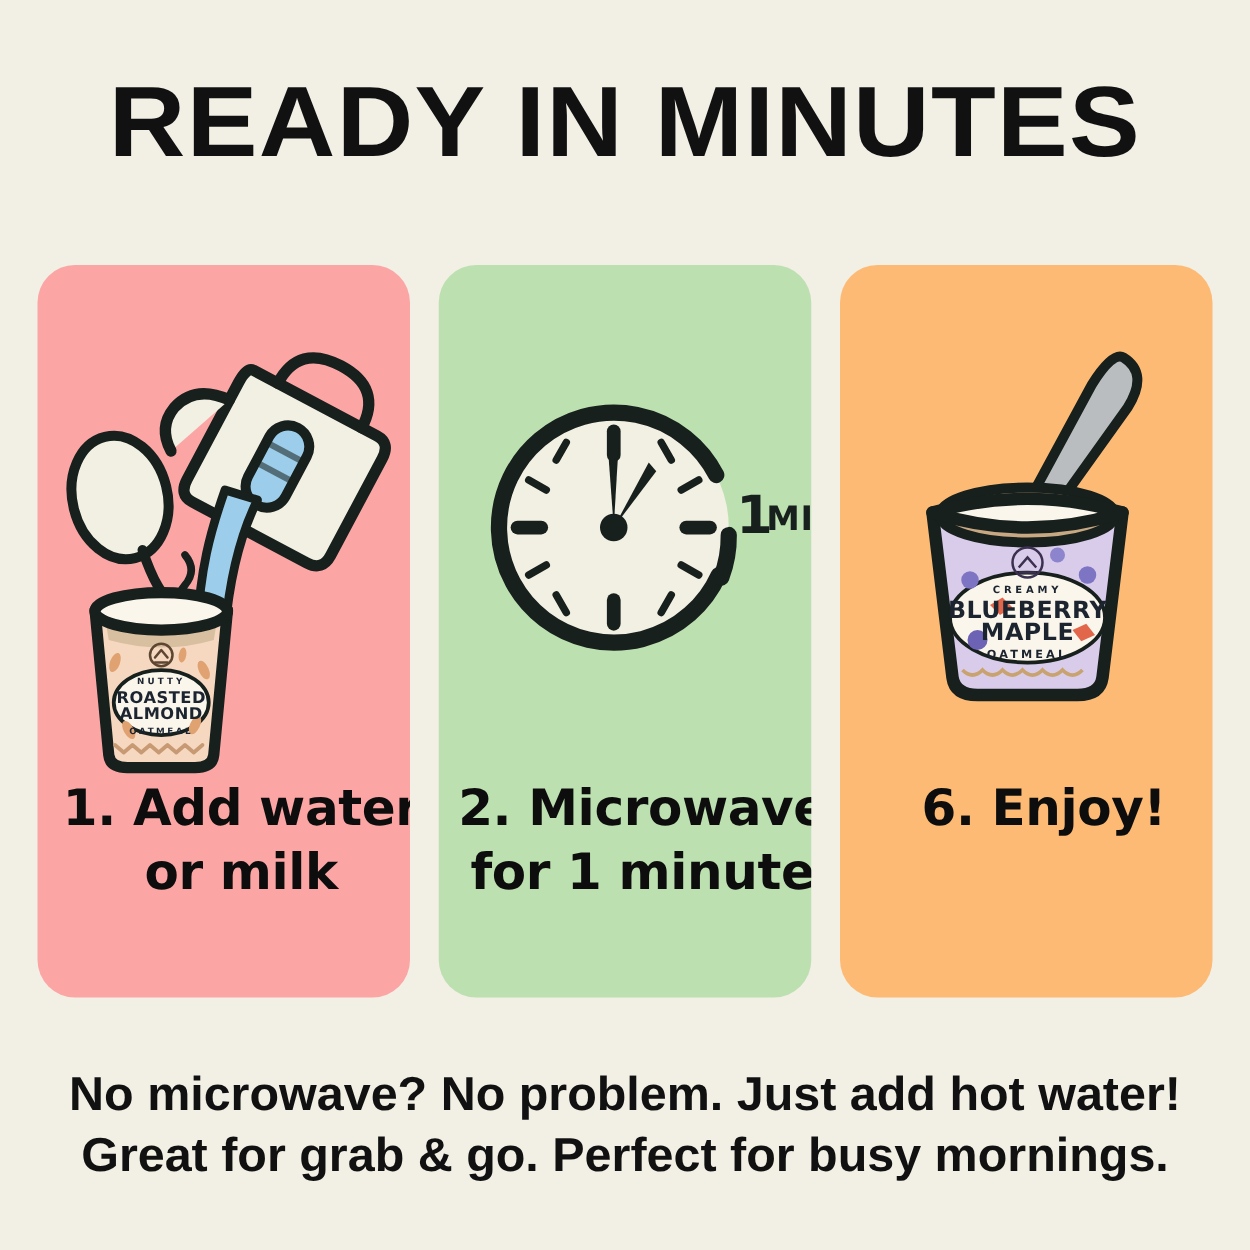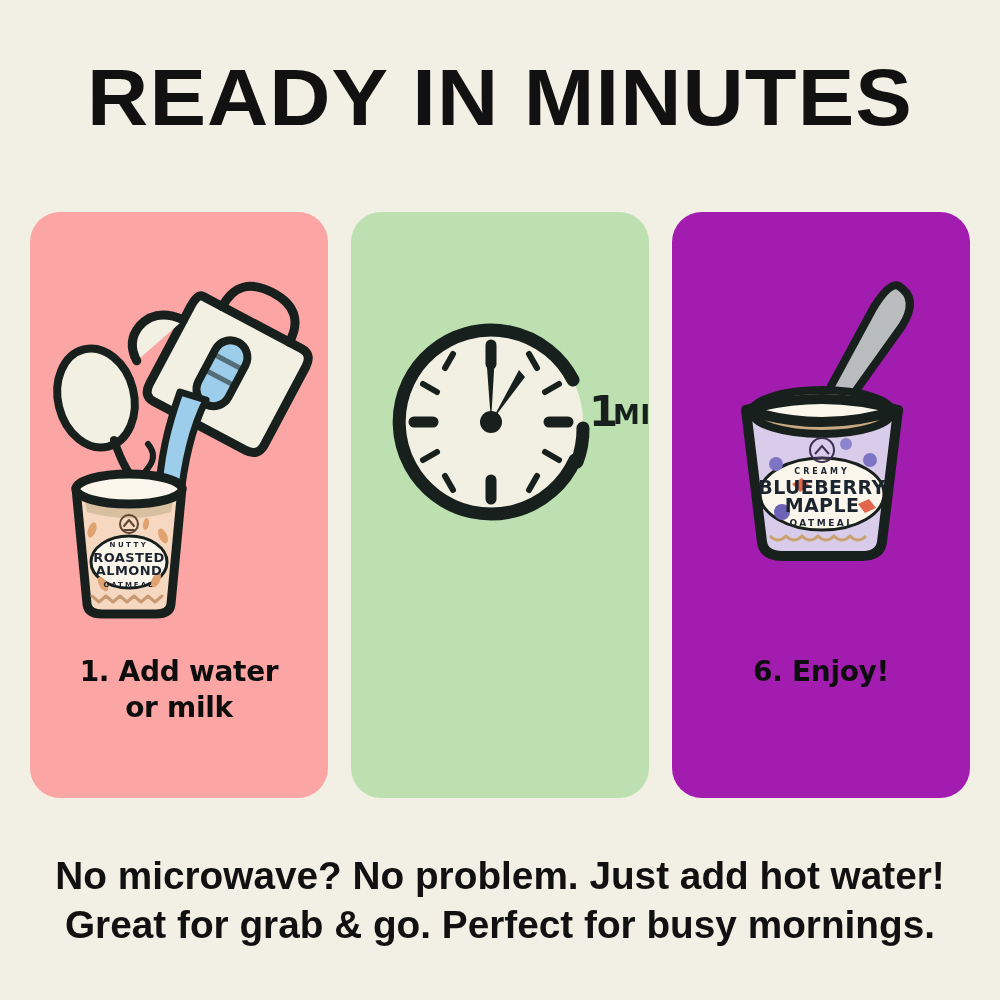--- a/index.html
+++ b/index.html
@@ -61,32 +61,31 @@
     width: 298px;
     height: 420px;
   }
   .card-art svg {
     display: block;
     width: 100%;
     height: 100%;
   }
   .card-caption {
     position: absolute;
-    left: 0;
+    left: 14px;
     width: 298px;
     top: 410px;
     text-align: center;
     font-family: "DejaVu Sans", sans-serif;
     font-weight: bold;
-    font-size: 28px;
+    font-size: 40px;
     line-height: 1.28;
     color: #0d0d0d;
     letter-spacing: -0.3px;
     white-space: pre-line;
-    margin-top: 32px;
   }
   
   .footer {
     position: absolute;
     top: 852px;
     left: 0;
     width: 1000px;
     text-align: center;
     font-family: "Liberation Sans Narrow", "Liberation Sans", sans-serif;
     font-weight: bold;
@@ -199,23 +198,25 @@
           <path d="M140 210 L135 142 L144 142 Z" fill="#17201C"></path>
           <path d="M140 210 L168 158 L174 165 Z" fill="#17201C"></path>
           <circle cx="140" cy="210" r="11" fill="#17201C"></circle>
 
           <g font-family="DejaVu Sans, sans-serif" fill="#17201C" font-weight="bold">
             <text x="238" y="214" font-size="42">1</text>
             <text x="262" y="212" font-size="27" letter-spacing="0.5">MIN</text>
           </g>
         </svg>
       </div>
+      <div class="card-caption">2. Microwave
+for 1 minute</div>
     </div>
 
-    <div class="card" style="background:#a21caf">
+    <div class="card" style="background:#fdba74">
       <div class="card-art">
         <svg viewBox="0 0 298 420" xmlns="http://www.w3.org/2000/svg">
 
           <g transform="rotate(32 170 180)">
             <path d="M162 60 Q186 60 186 92 L180 188 Q172 206 158 188 L152 92 Q152 60 162 60 Z" fill="#B9BDBF" stroke="#17201C" stroke-width="8" stroke-linejoin="round"></path>
           </g>
 
           <path d="M74 198 L226 198 L210 330 Q208 344 190 344 L110 344 Q92 344 90 330 Z" fill="#D9CCEA" stroke="#17201C" stroke-width="10" stroke-linejoin="round"></path>
 
           <ellipse cx="150" cy="200" rx="70" ry="22" fill="#C8A882" stroke="#17201C" stroke-width="8"></ellipse>

